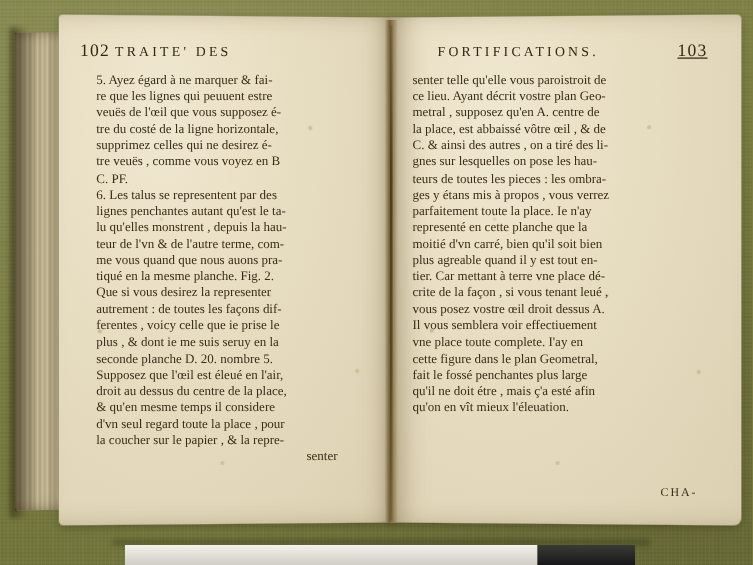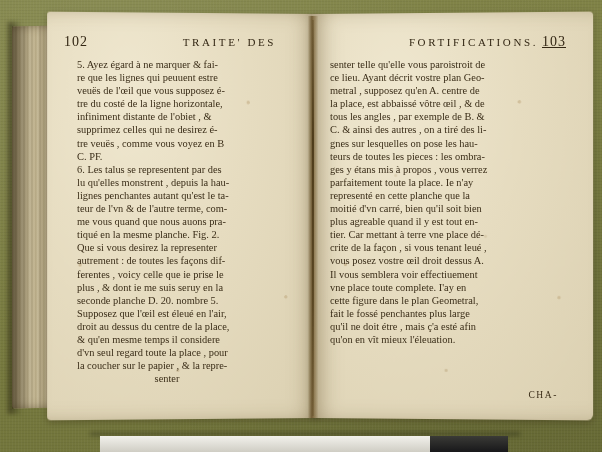--- a/index.html
+++ b/index.html
@@ -105,21 +105,21 @@
   .col-right{left:318px;width:236px;}
 
   .runhead{
     display:flex;align-items:baseline;
     font-size:11.5px;letter-spacing:.5px;
     margin-top:20px;height:16px;
     color:#332714;
   }
   .runhead .folio{font-size:14px;letter-spacing:1px;}
   .runhead .title{
-    flex:1;text-align:right;
+    flex:1;text-align:left;
     font-size:11px;letter-spacing:2.6px;
     font-variant:small-caps;text-transform:uppercase;
   }
   .runhead.rh-left .folio{margin-right:4px;}
   .runhead.rh-right .folio{margin-left:4px;text-decoration:underline;}
   .runhead .spacer{width:20px;}
 
   .body{
     margin-top:8px;
     font-size:10.4px;
@@ -130,21 +130,21 @@
   .body p{margin:0;}
   .body p.indent{text-indent:13px;}
   .line{display:block;white-space:nowrap;}
 
   .catch{
     position:absolute;right:8px;bottom:18px;
     font-size:9.5px;letter-spacing:1.6px;
     font-variant:small-caps;color:#3a2d18;
   }
   .endline{
-    text-align:center;padding-right:26px;
+    text-align:right;padding-right:26px;
   }
 
   
   .support-white{
     position:absolute;left:100px;bottom:0;width:330px;height:16px;
     background:linear-gradient(180deg,#f2f1ec,#cfcdc4);
   }
   .support-dark{
     position:absolute;left:430px;bottom:0;width:78px;height:16px;
     background:linear-gradient(180deg,#3a3a36,#18181a);
@@ -181,30 +181,29 @@
         <span class="spacer"></span>
       </div>
 
       <div class="body">
 
         <p class="indent">
           <span class="line">5. Ayez égard à ne marquer &amp; fai-</span>
           <span class="line">re que les lignes qui peuuent estre</span>
           <span class="line">veuës de l'œil que vous supposez é-</span>
           <span class="line">tre du costé de la ligne horizontale,</span>
-          <span class="line">infiniment distante de l'obiet , &amp;</span>
           <span class="line">supprimez celles qui ne desirez é-</span>
           <span class="line">tre veuës , comme vous voyez en B</span>
           <span class="line">C. PF.</span>
         </p>
 
         <p class="indent">
           <span class="line">6. Les talus se representent par des</span>
+          <span class="line">lignes penchantes autant qu'est le ta-</span>
           <span class="line">lu qu'elles monstrent , depuis la hau-</span>
-          <span class="line">lignes penchantes autant qu'est le ta-</span>
           <span class="line">teur de l'vn &amp; de l'autre terme, com-</span>
           <span class="line">me vous quand que nous auons pra-</span>
           <span class="line">tiqué en la mesme planche. Fig. 2.</span>
         </p>
 
         <p class="indent">
           <span class="line">Que si vous desirez la representer</span>
           <span class="line">autrement : de toutes les façons dif-</span>
           <span class="line">ferentes , voicy celle que ie prise le</span>
           <span class="line">plus , &amp; dont ie me suis seruy en la</span>
@@ -227,21 +226,20 @@
         <span class="title">FORTIFICATIONS.</span>
         <span class="folio">103</span>
       </div>
 
       <div class="body">
         <p>
           <span class="line">senter telle qu'elle vous paroistroit de</span>
           <span class="line">ce lieu. Ayant décrit vostre plan Geo-</span>
           <span class="line">metral , supposez qu'en A. centre de</span>
           <span class="line">la place, est abbaissé vôtre œil , &amp; de</span>
-          <span class="line">tous les angles , par exemple de B. &amp;</span>
           <span class="line">C. &amp; ainsi des autres , on a tiré des li-</span>
           <span class="line">gnes sur lesquelles on pose les hau-</span>
           <span class="line">teurs de toutes les pieces : les ombra-</span>
           <span class="line">ges y étans mis à propos , vous verrez</span>
           <span class="line">parfaitement toute la place. Ie n'ay</span>
           <span class="line">representé en cette planche que la</span>
           <span class="line">moitié d'vn carré, bien qu'il soit bien</span>
           <span class="line">plus agreable quand il y est tout en-</span>
           <span class="line">tier. Car mettant à terre vne place dé-</span>
           <span class="line">crite de la façon , si vous tenant leué ,</span>

